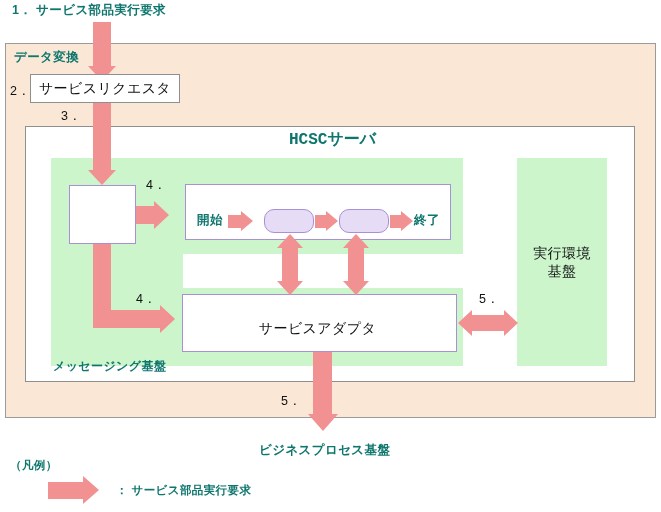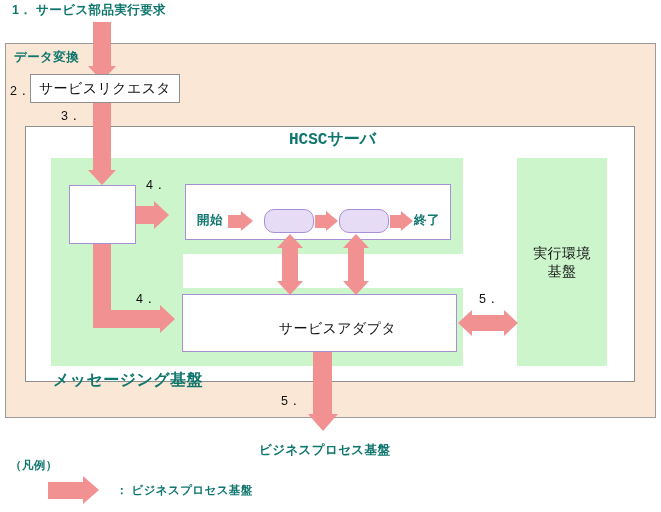--- a/index.html
+++ b/index.html
@@ -133,40 +133,40 @@
   <div class="outer-env" style="left:5px; top:43px; width:651px; height:375px;"></div>
 
   <div class="txt" style="left:14px; top:50px;">データ変換</div>
 
   <div class="hcsc-box" style="left:25px; top:126px; width:610px; height:256px;"></div>
 
   <div class="txt txt-mono" style="left:289px; top:130px; font-size:16px;">HCSCサーバ</div>
 
   <div class="green-panel" style="left:51px; top:158px; width:132px; height:208px;"></div>
 
-  <div class="txt" style="left:53px; top:370px; font-size:16px;">メッセージング基盤</div>
+  <div class="txt" style="left:53px; top:359px; font-size:12px;">メッセージング基盤</div>
 
   <div class="white-box" style="left:69px; top:185px; width:67px; height:59px;"></div>
 
   <div class="green-panel" style="left:173px; top:158px; width:290px; height:96px;"></div>
 
 
   <div class="white-box" style="left:185px; top:184px; width:266px; height:56px;"></div>
 
   <div class="txt" style="left:197px; top:213px;">開始</div>
 
   <div class="pill" style="left:264px; top:209px; width:50px; height:24px;"></div>
   <div class="pill" style="left:339px; top:209px; width:50px; height:24px;"></div>
 
   <div class="txt" style="left:414px; top:213px;">終了</div>
 
   <div class="green-panel" style="left:173px; top:288px; width:290px; height:78px;"></div>
 
   <div class="white-box" style="left:182px; top:294px; width:275px; height:58px;"></div>
-  <div class="center-label" style="left:200px; top:294px; width:275px; height:68px;">サービスアダプタ</div>
+  <div class="center-label" style="left:180px; top:294px; width:275px; height:68px;">サービスアダプタ</div>
 
   <div class="green-panel" style="left:517px; top:158px; width:90px; height:208px;"></div>
   <div class="center-label" style="left:517px; top:158px; width:90px; height:208px; white-space:pre-line;">実行環境
 基盤</div>
 
   <div>
     <div class="shaft-v" style="left:93px; top:22px; width:18px; height:46px;"></div>
     <div class="head-down" style="left:88px; top:66px;"></div>
   </div>
 
@@ -241,15 +241,15 @@
 
   <div class="txt" style="left:259px; top:443px;">ビジネスプロセス基盤</div>
 
   <div class="txt" style="left:10px; top:458px; font-size:11.5px;">（凡例）</div>
 
   <div class="legend-arrow">
     <div class="shaft-h" style="left:48px; top:482px; width:36px; height:17px;"></div>
     <div class="head-right" style="left:83px; top:476px; border-top-width:14px; border-bottom-width:14px; border-left-width:16px;"></div>
   </div>
 
-  <div class="txt" style="left:116px; top:483px; font-size:11.5px;">： ビジネスプロセス基盤</div>
+  <div class="txt" style="left:116px; top:483px; font-size:11.5px;">： サービス部品実行要求</div>
 
 </div>
 
 </body></html>

